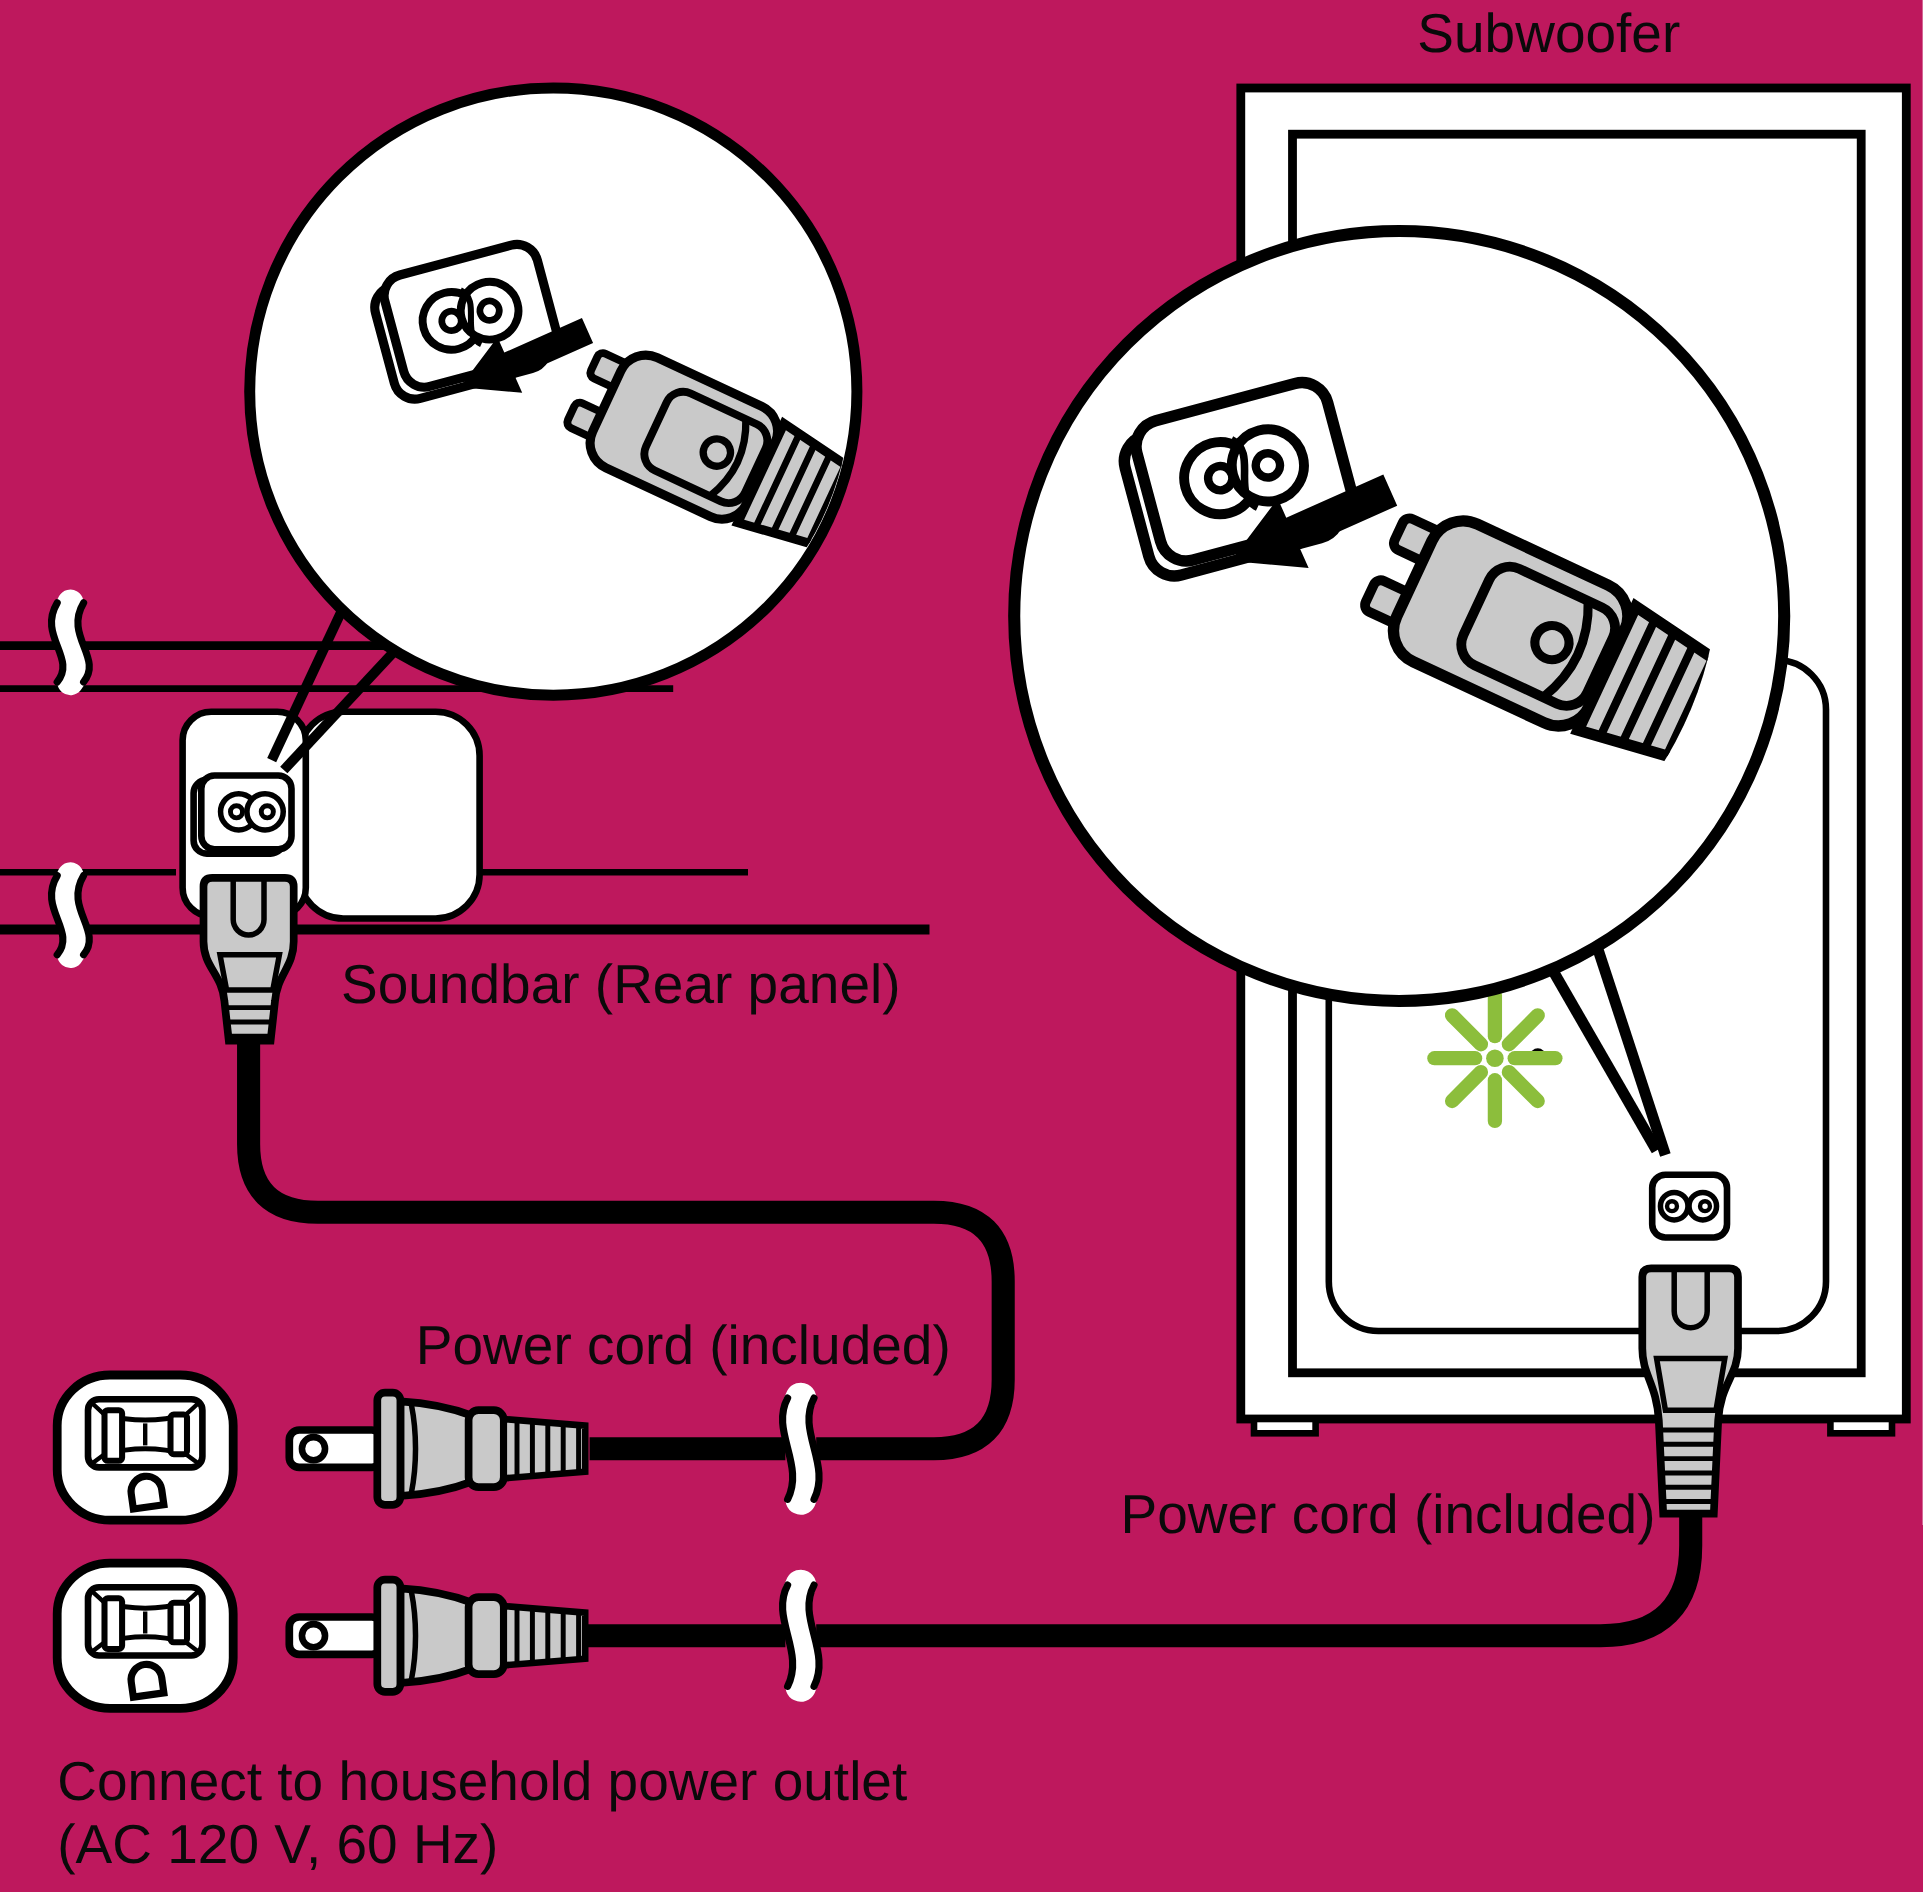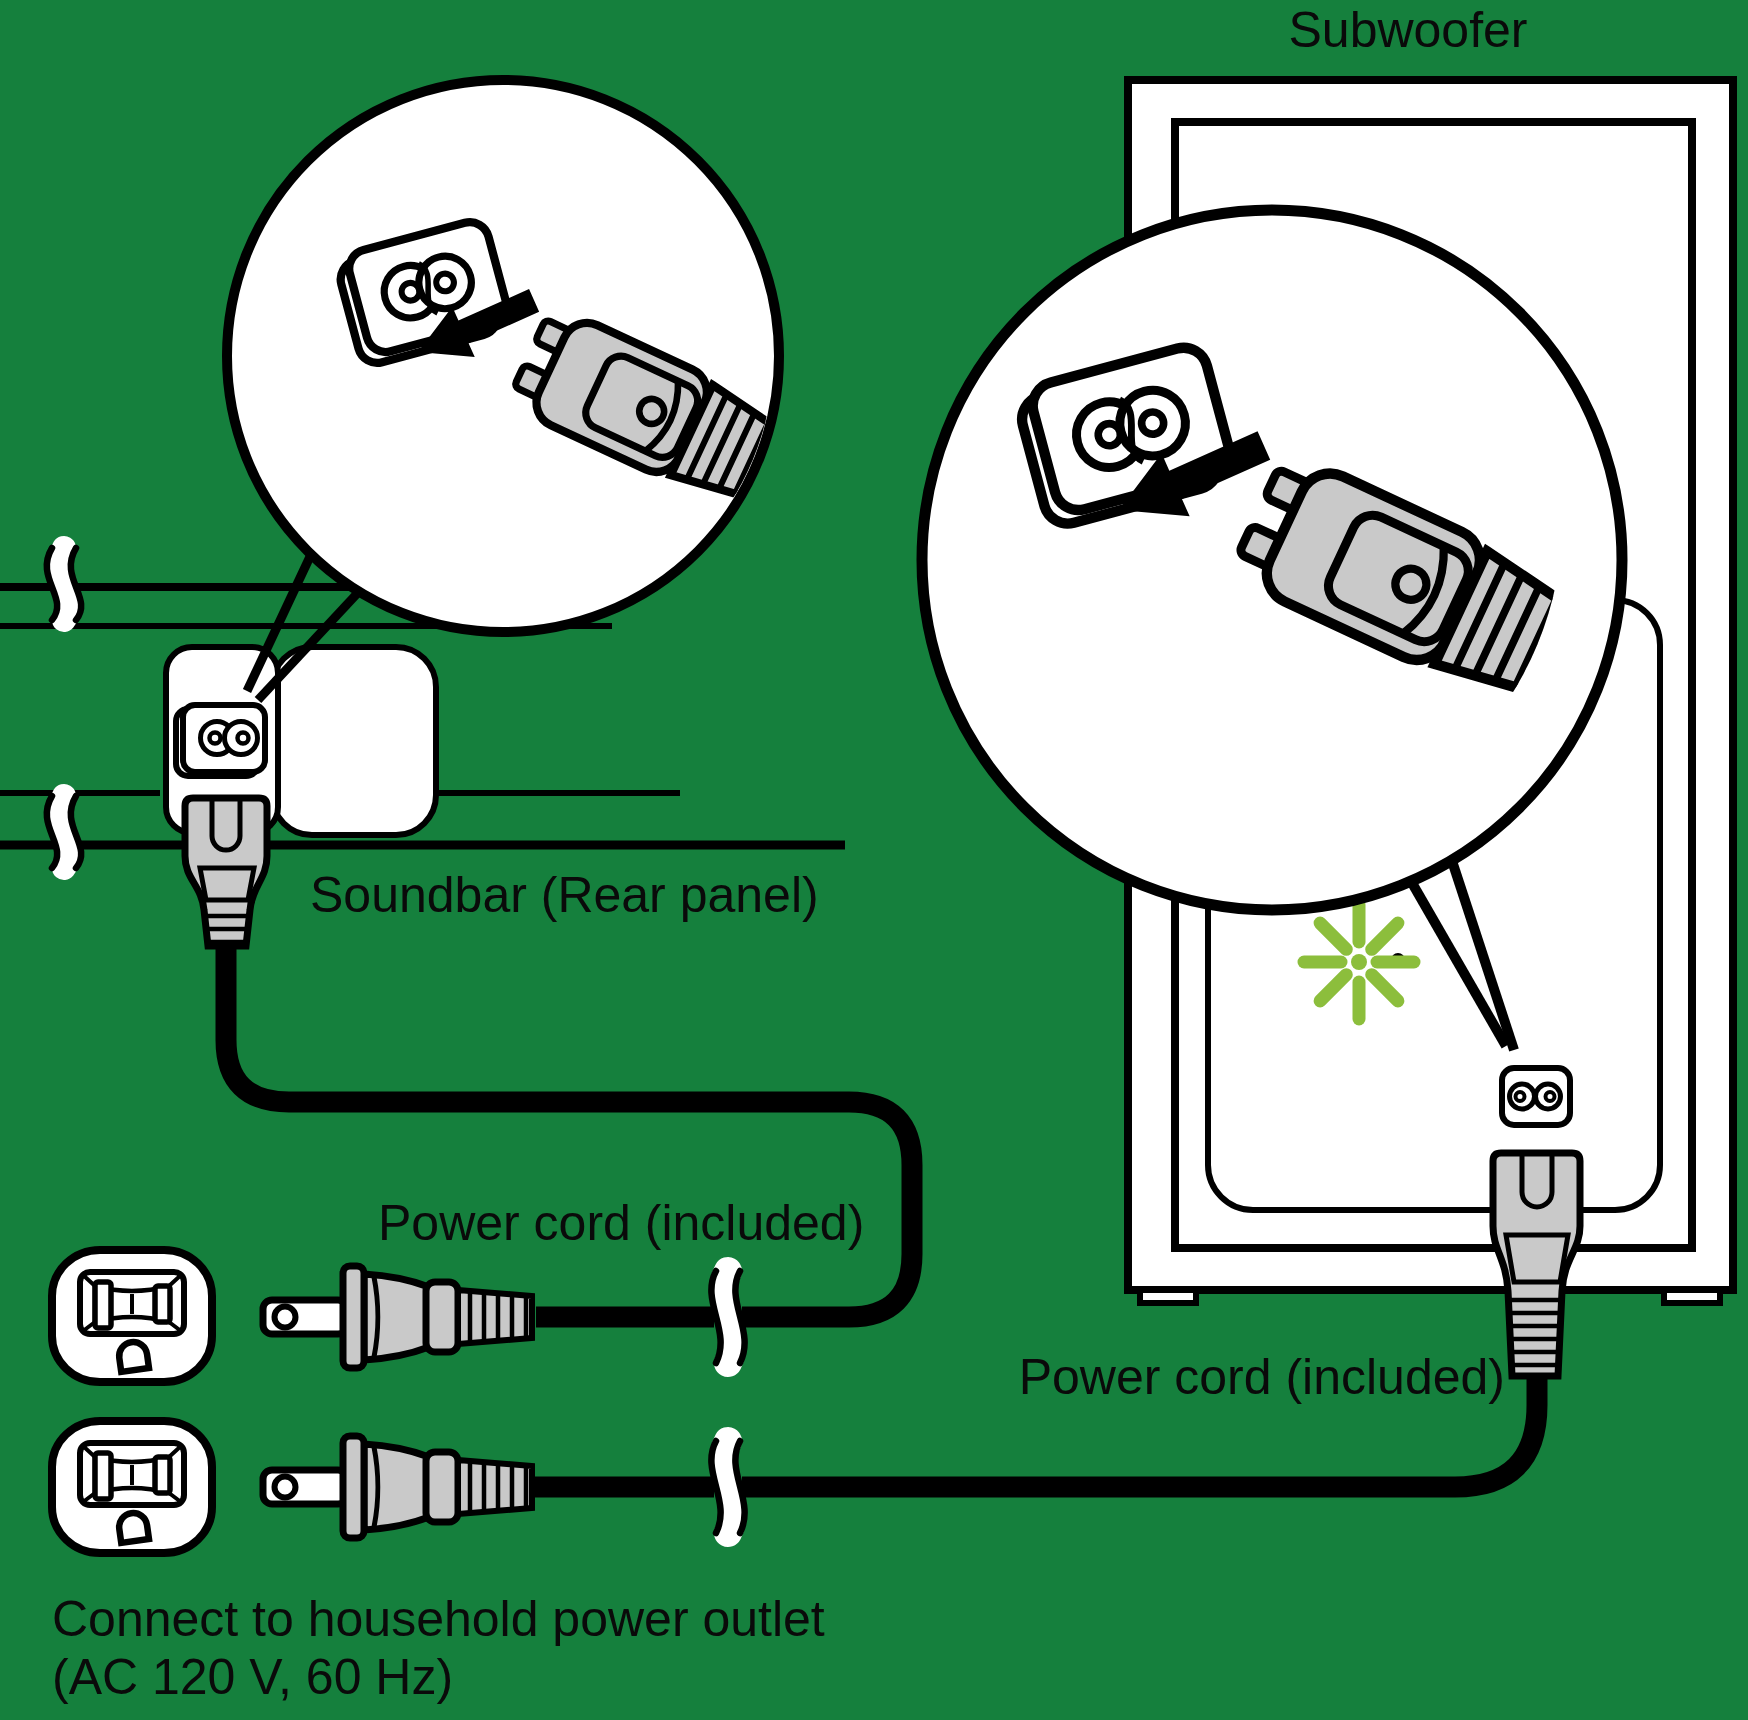--- a/index.html
+++ b/index.html
@@ -1,16 +1,16 @@
 <!DOCTYPE html>
 <html><head>
 <meta charset="utf-8">
 <style>
   html,body{margin:0;padding:0;background:#fff;}
-  .stage{position:relative;width:1748px;height:1720px;background:#15803d;overflow:hidden;}
+  .stage{position:relative;width:1748px;height:1720px;background:#be185d;overflow:hidden;}
   svg{display:block;}
   text{font-family:"Liberation Sans","DejaVu Sans",sans-serif;fill:#0a0a0a;}
   .lbl{font-size:50px;}
   .cap{font-size:50px;}
 </style>
 </head>
 <body>
 
 <div class="stage">
 <svg width="1748" height="1720" viewBox="0 0 1748 1720" xmlns="http://www.w3.org/2000/svg">

